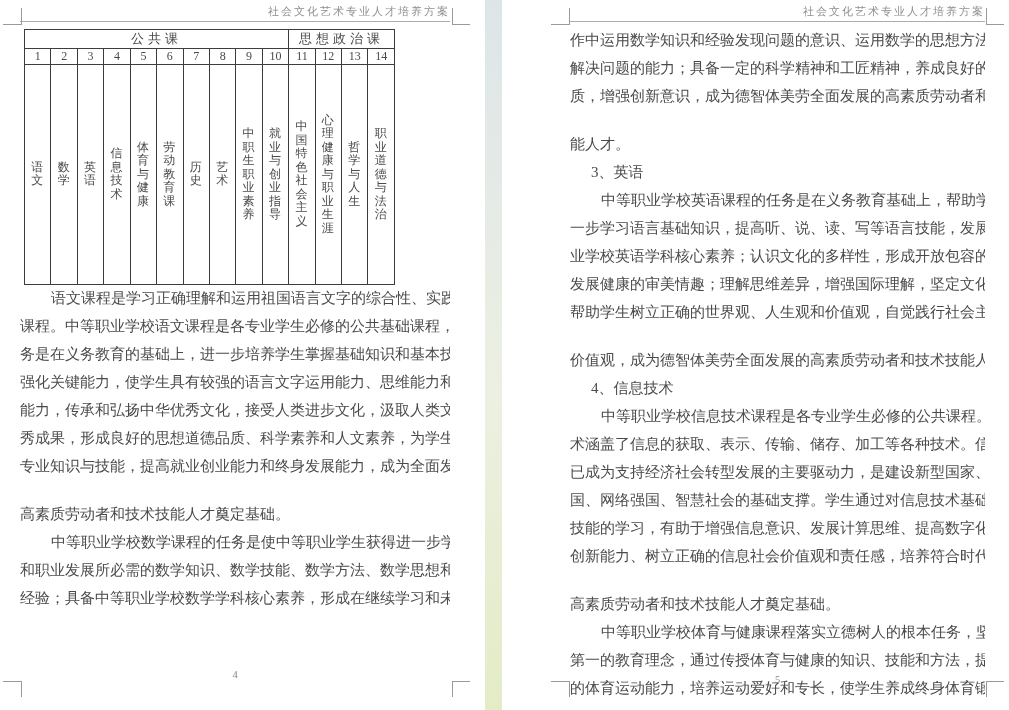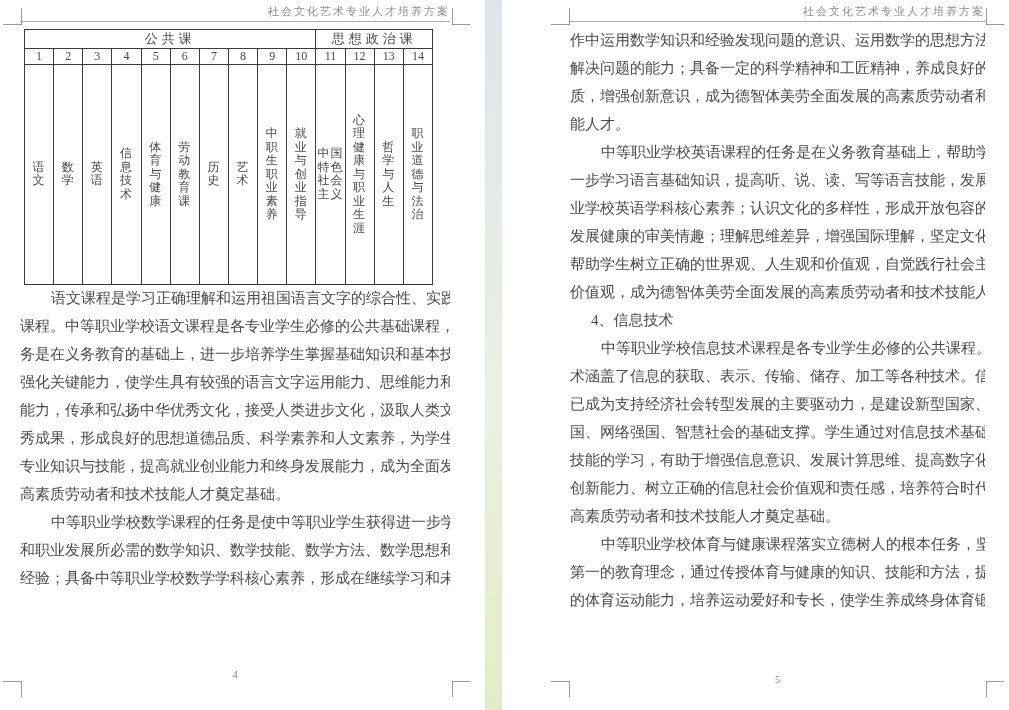--- a/index.html
+++ b/index.html
@@ -30,21 +30,21 @@
   .crop.v{width:1px;}
   .crop.h{height:1px;}
   .page-number{
     position:absolute;text-align:center;font-size:10.5px;
     color:var(--pagenum,#858585);
   }
   #left-page .page-number{left:20px;width:430px;top:669px;}
   #right-page .page-number{left:68px;width:415px;top:674px;}
 
   
-  #table-wrap{position:absolute;left:24px;top:29px;width:409px;height:256px;}
+  #table-wrap{position:absolute;left:24px;top:29px;width:371px;height:256px;}
   table{border-collapse:collapse;table-layout:fixed;width:100%;height:100%;}
   td{
     border:1px solid var(--border,#3c3c3c);
     text-align:center;vertical-align:middle;padding:0;
     color:var(--text,#4a4a4a);overflow:hidden;
   }
   td.gh{font-size:13px;letter-spacing:4px;height:18px;}
   td.num{font-size:12px;height:15px;}
   td.cname{font-size:12px;}
   .vname{display:inline-block;line-height:13.5px;letter-spacing:1px;}
@@ -53,21 +53,21 @@
   .body-col{position:absolute;}
   #left-page .body-col{left:20px;top:284px;width:430px;}
   #right-page .body-col{left:68px;top:26px;width:415px;}
   .bline{
     height:28px;line-height:28px;font-size:15px;
     color:var(--text,#4a4a4a);
     text-align:justify;text-align-last:justify;
     overflow:hidden;white-space:nowrap;
   }
   .bline.first{text-indent:31px;}
-  .bline.lastshort{text-align-last:left;}
+  .bline.lastshort{text-align-last:left;margin-top:20px;}
   .bline.heading{text-align-last:left;text-indent:21px;}
 </style>
 </head>
 <body>
 
 <div class="page" id="left-page">
   <div class="header-title">社会文化艺术专业人才培养方案</div>
   <div class="header-rule"></div>
 
   <div class="crop v" style="left:21px;top:8px;height:17px;"></div>
@@ -151,20 +151,21 @@
   <div class="crop h" style="left:49px;top:681px;width:18px;"></div>
   <div class="crop v" style="left:67px;top:681px;height:16px;"></div>
   <div class="crop h" style="left:484px;top:681px;width:18px;"></div>
   <div class="crop v" style="left:484px;top:681px;height:16px;"></div>
 
   <div class="body-col">
       <div class="bline">作中运用数学知识和经验发现问题的意识、运用数学的思想方法和工具</div>
       <div class="bline">解决问题的能力；具备一定的科学精神和工匠精神，养成良好的道德品</div>
       <div class="bline">质，增强创新意识，成为德智体美劳全面发展的高素质劳动者和技术技</div>
       <div class="bline lastshort">能人才。</div>
+      <div class="bline heading">3、英语</div>
       <div class="bline first">中等职业学校英语课程的任务是在义务教育基础上，帮助学生进</div>
       <div class="bline">一步学习语言基础知识，提高听、说、读、写等语言技能，发展中等职</div>
       <div class="bline">业学校英语学科核心素养；认识文化的多样性，形成开放包容的态度，</div>
       <div class="bline">发展健康的审美情趣；理解思维差异，增强国际理解，坚定文化自信；</div>
       <div class="bline">帮助学生树立正确的世界观、人生观和价值观，自觉践行社会主义核心</div>
       <div class="bline lastshort">价值观，成为德智体美劳全面发展的高素质劳动者和技术技能人才。</div>
       <div class="bline heading">4、信息技术</div>
       <div class="bline first">中等职业学校信息技术课程是各专业学生必修的公共课程。信息技</div>
       <div class="bline">术涵盖了信息的获取、表示、传输、储存、加工等各种技术。信息技术</div>
       <div class="bline">已成为支持经济社会转型发展的主要驱动力，是建设新型国家、制造强</div>

